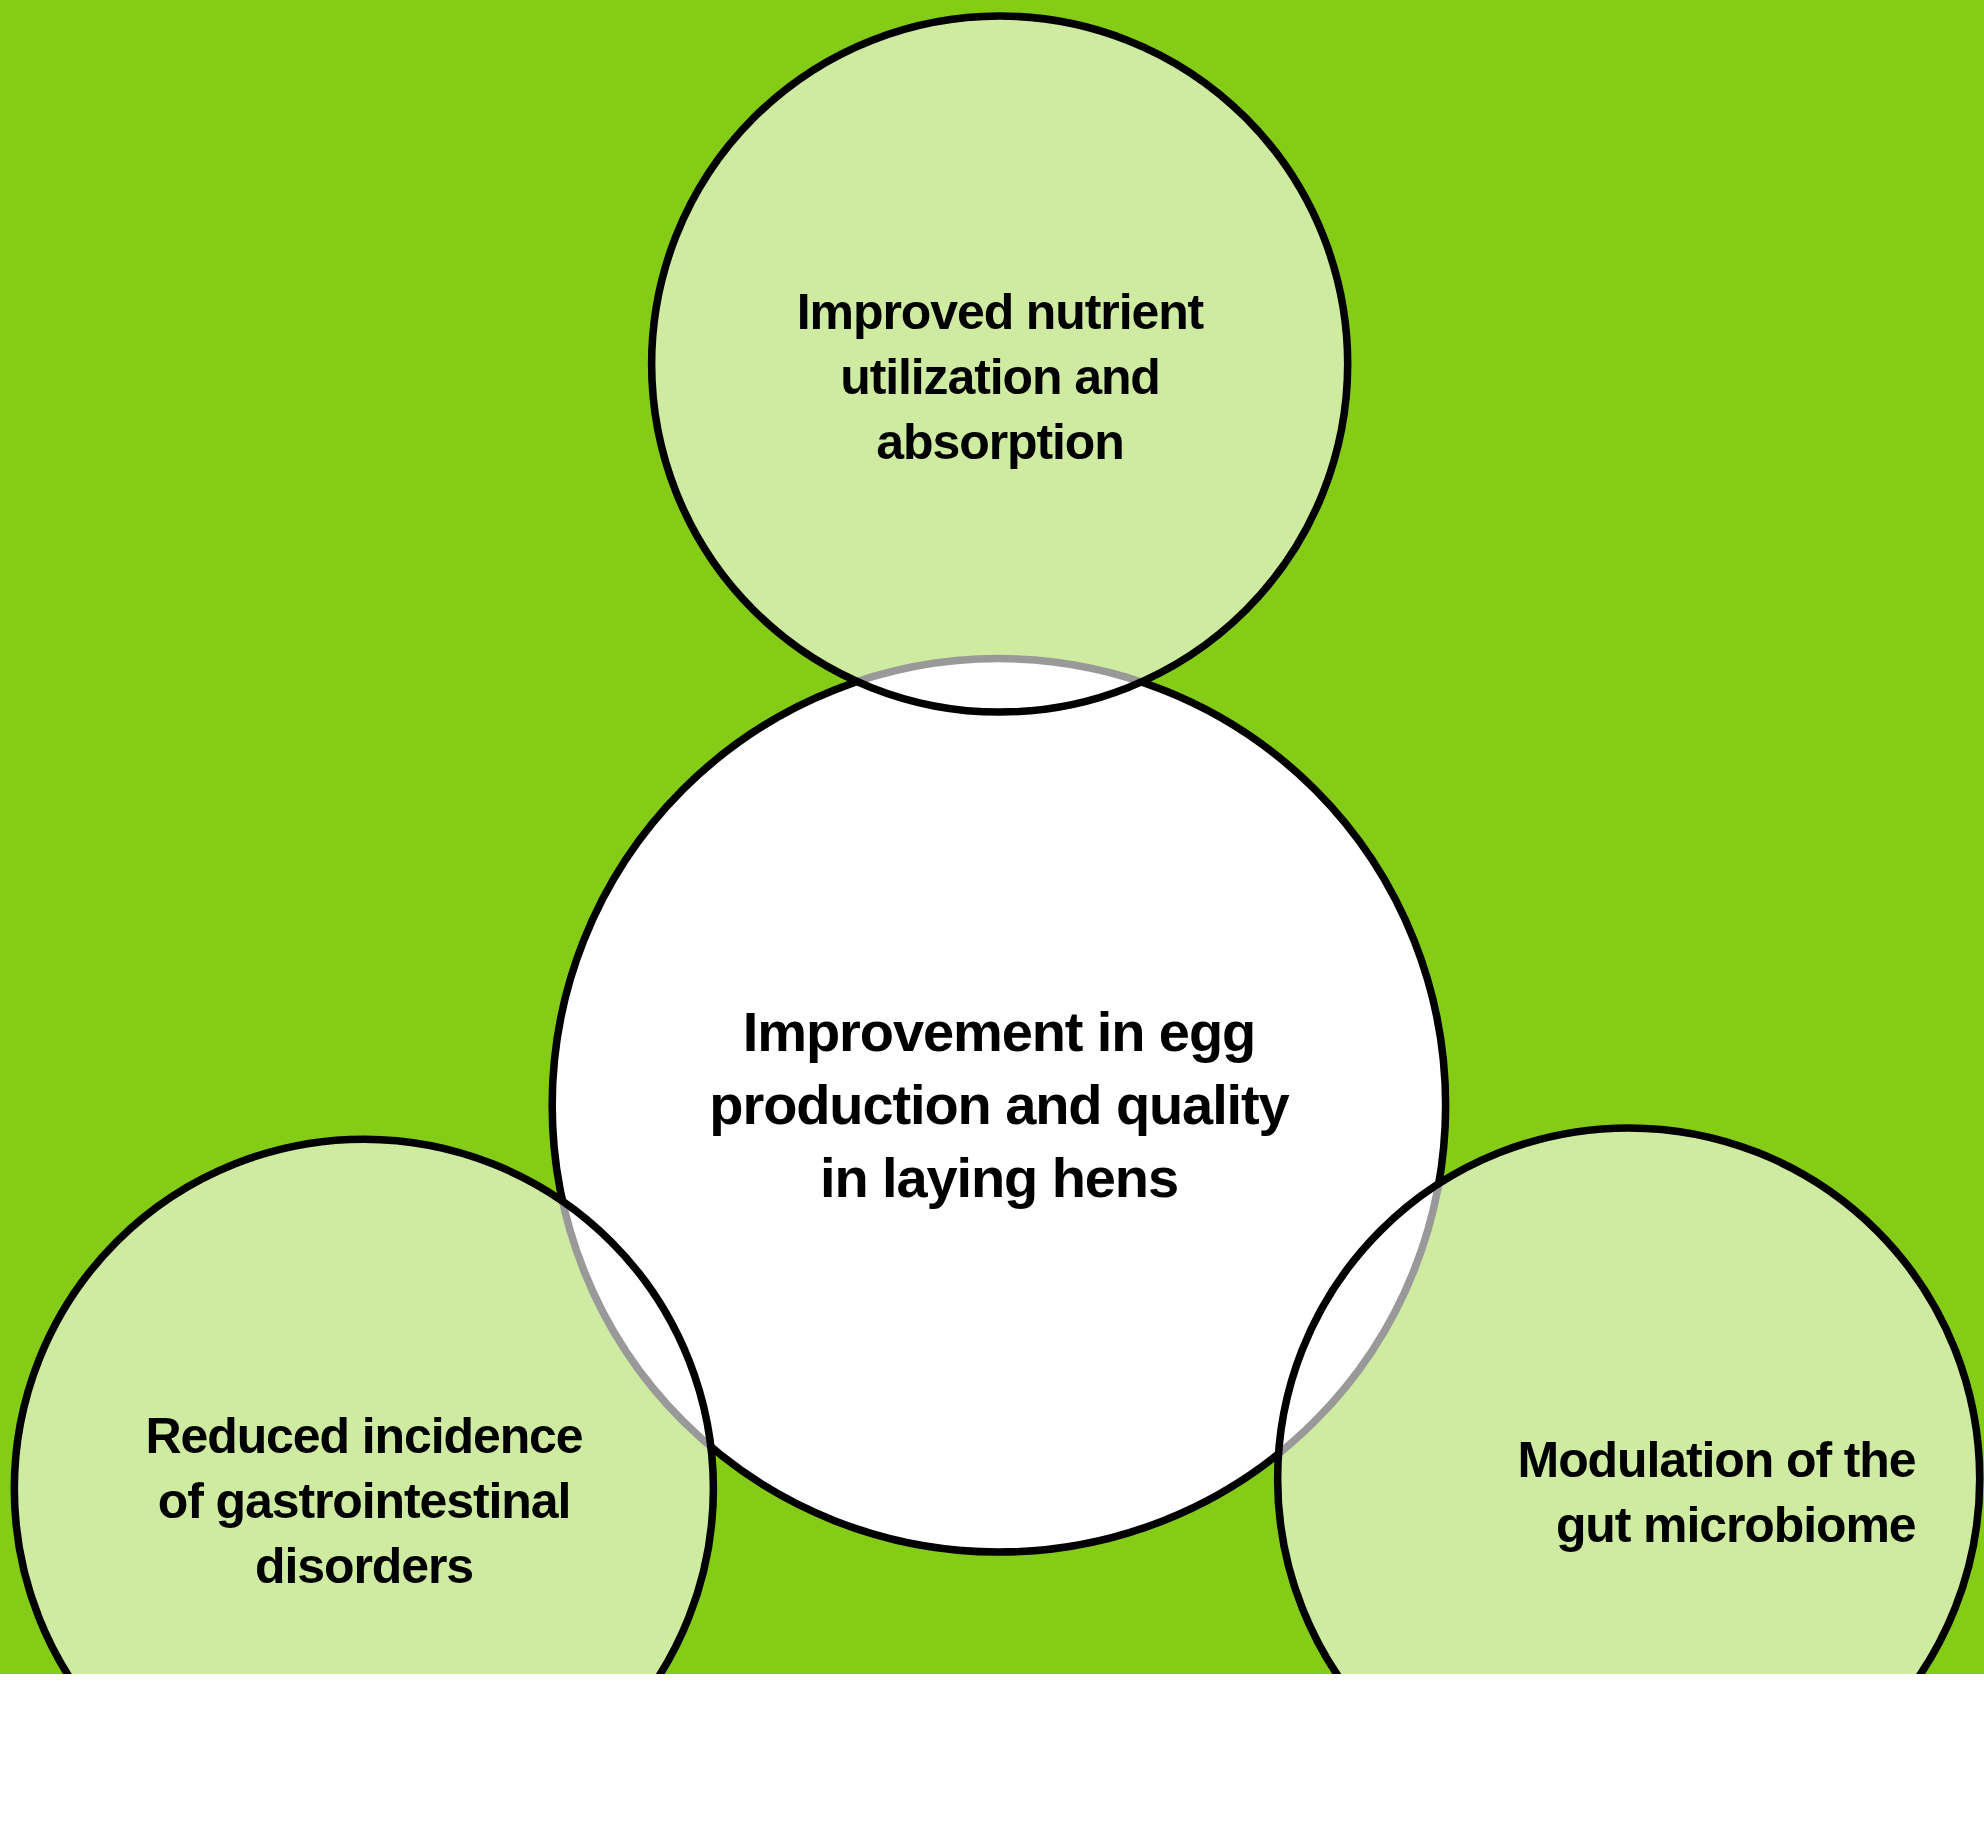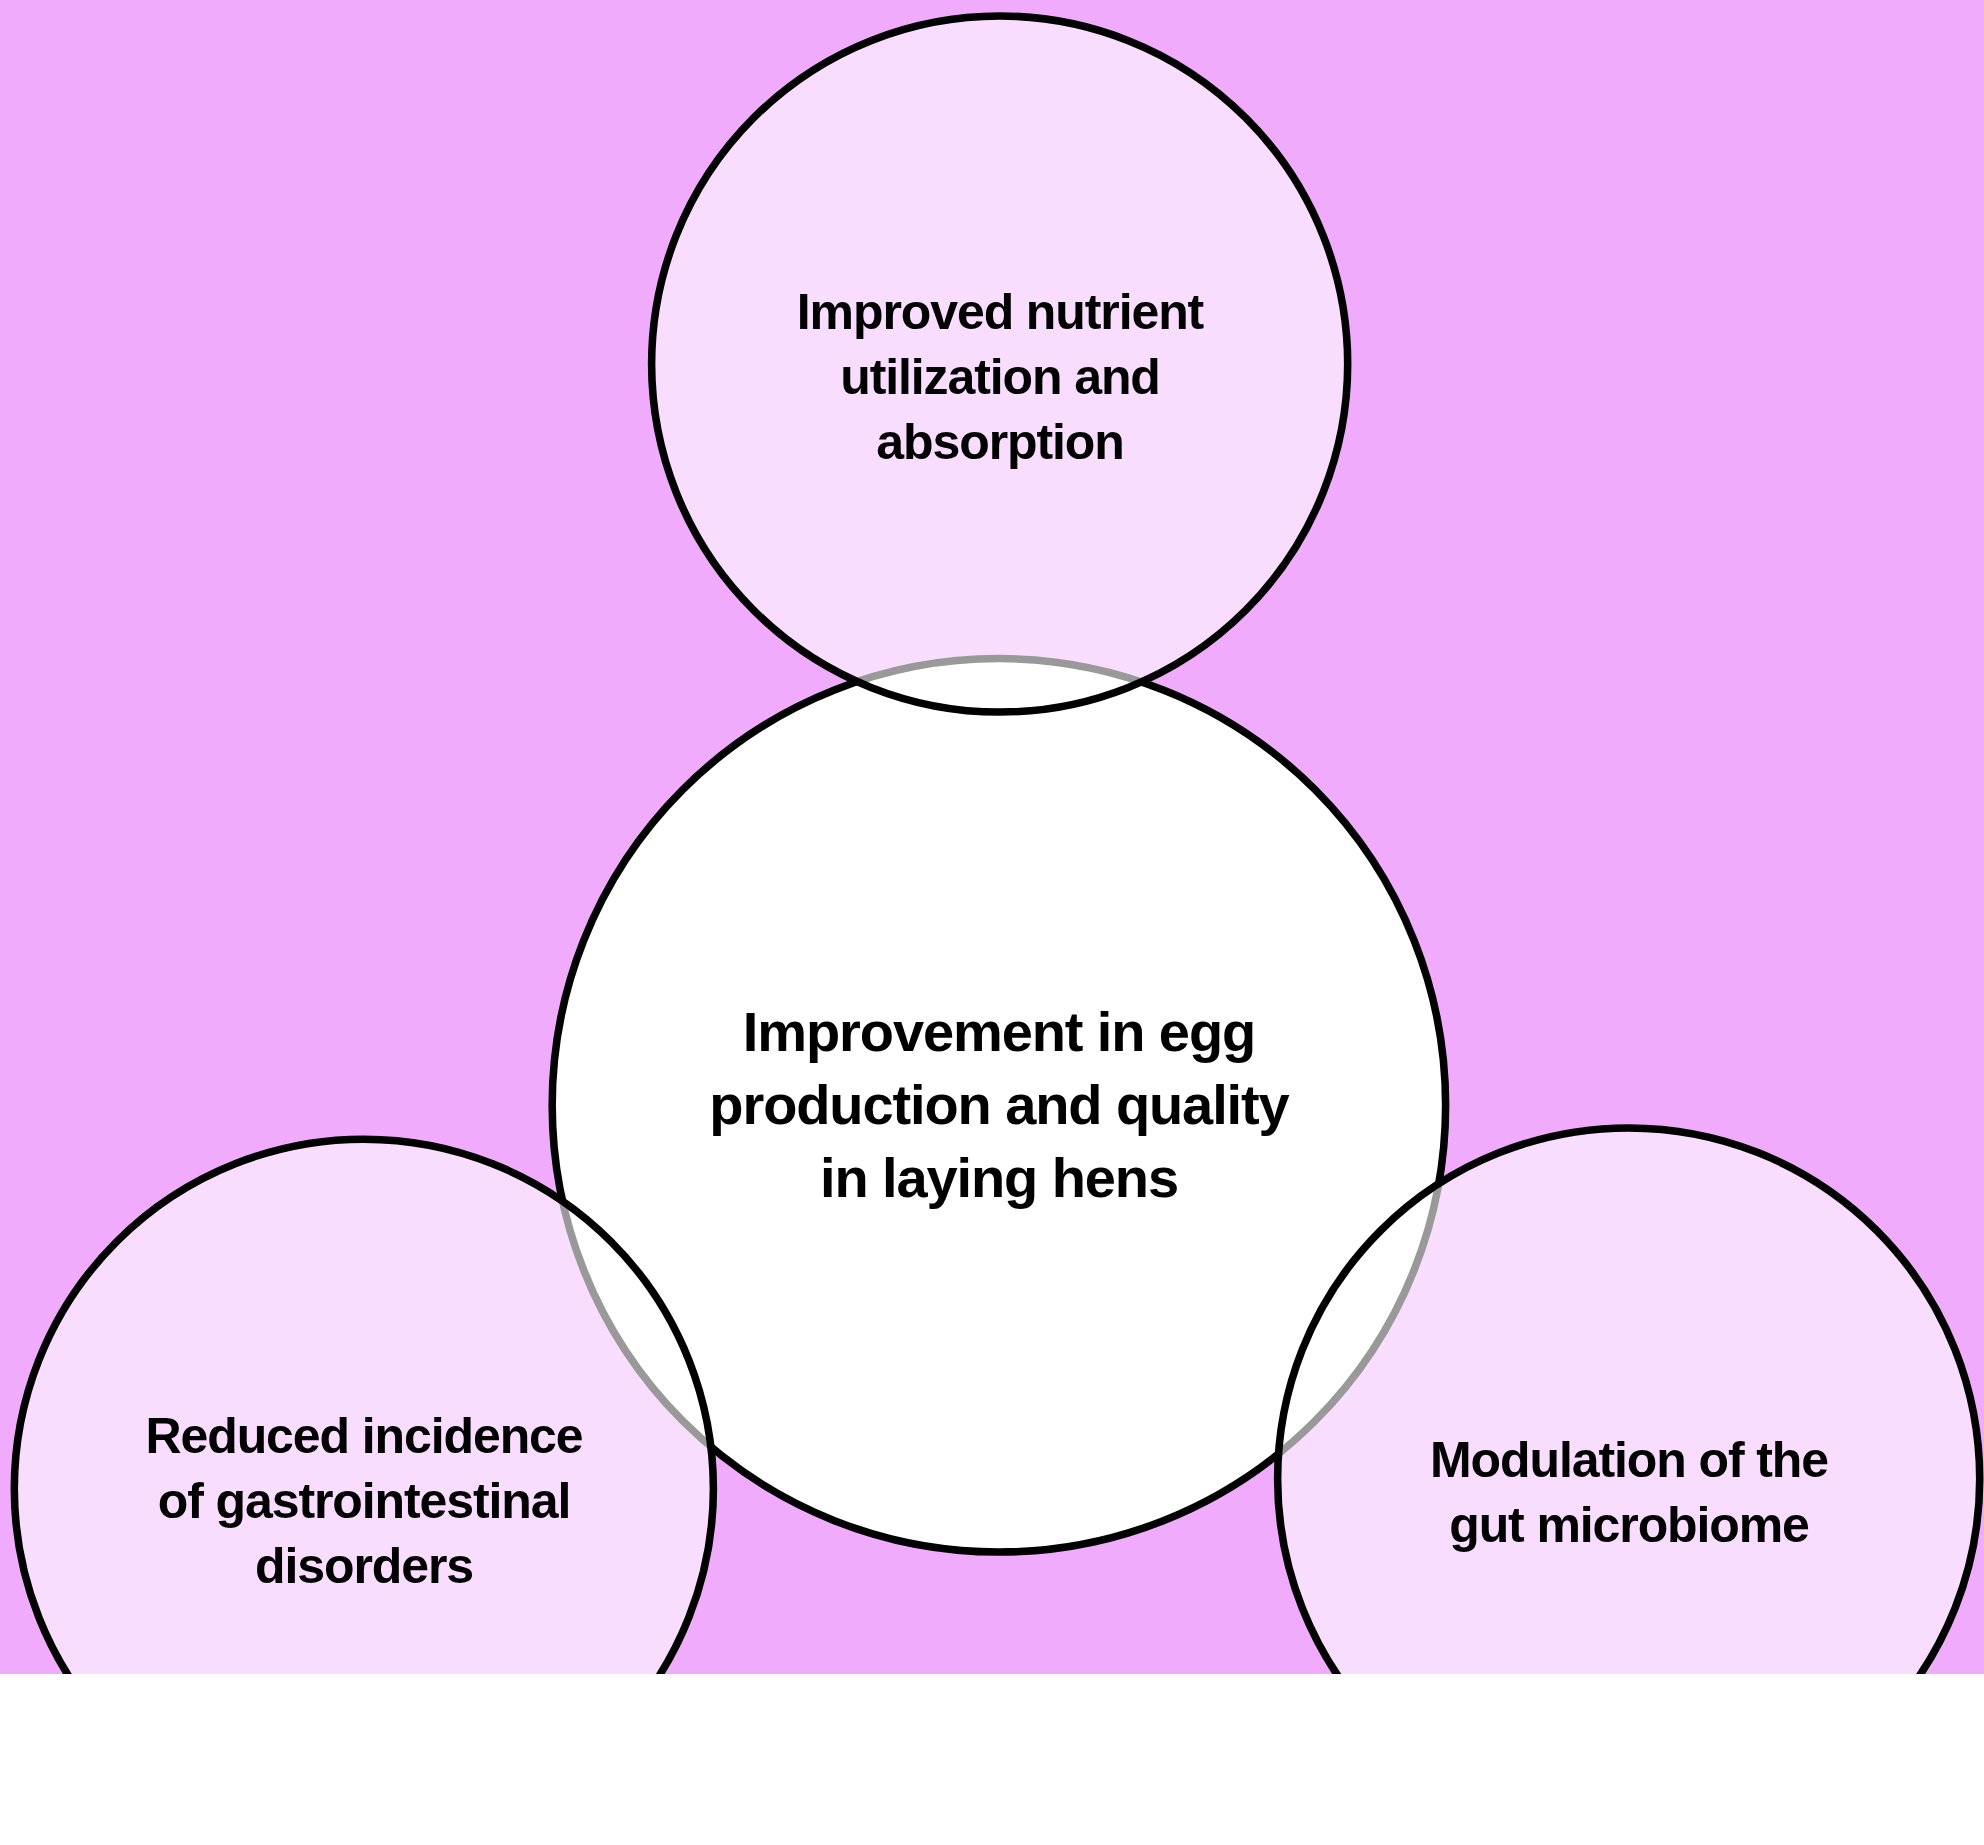--- a/index.html
+++ b/index.html
@@ -4,21 +4,21 @@
 <style>
   html, body {
     margin: 0;
     padding: 0;
     background: #ffffff;
   }
   .stage {
     position: relative;
     width: 1985px;
     height: 1674px;
-    background: #f0abfc;
+    background: #84cc16;
     overflow: hidden;
     font-family: "Liberation Sans", "DejaVu Sans", sans-serif;
   }
   .stage svg {
     position: absolute;
     inset: 0;
     display: block;
   }
   .circle-label {
     position: absolute;
@@ -46,20 +46,21 @@
     left: 364px;
     top: 1501px;
     width: 603px;
     font-size: 50px;
   }
   .label-right {
     left: 1629px;
     top: 1493px;
     width: 573px;
     font-size: 50px;
+    text-align: right;
   }
 </style>
 </head>
 <body>
 
 <div class="stage">
 
   <svg viewBox="0 0 2635 2450" width="1985" height="1846">
 
     <circle cx="1326" cy="1467" r="593" fill="#ffffff" stroke="#000000" stroke-width="10"></circle>

